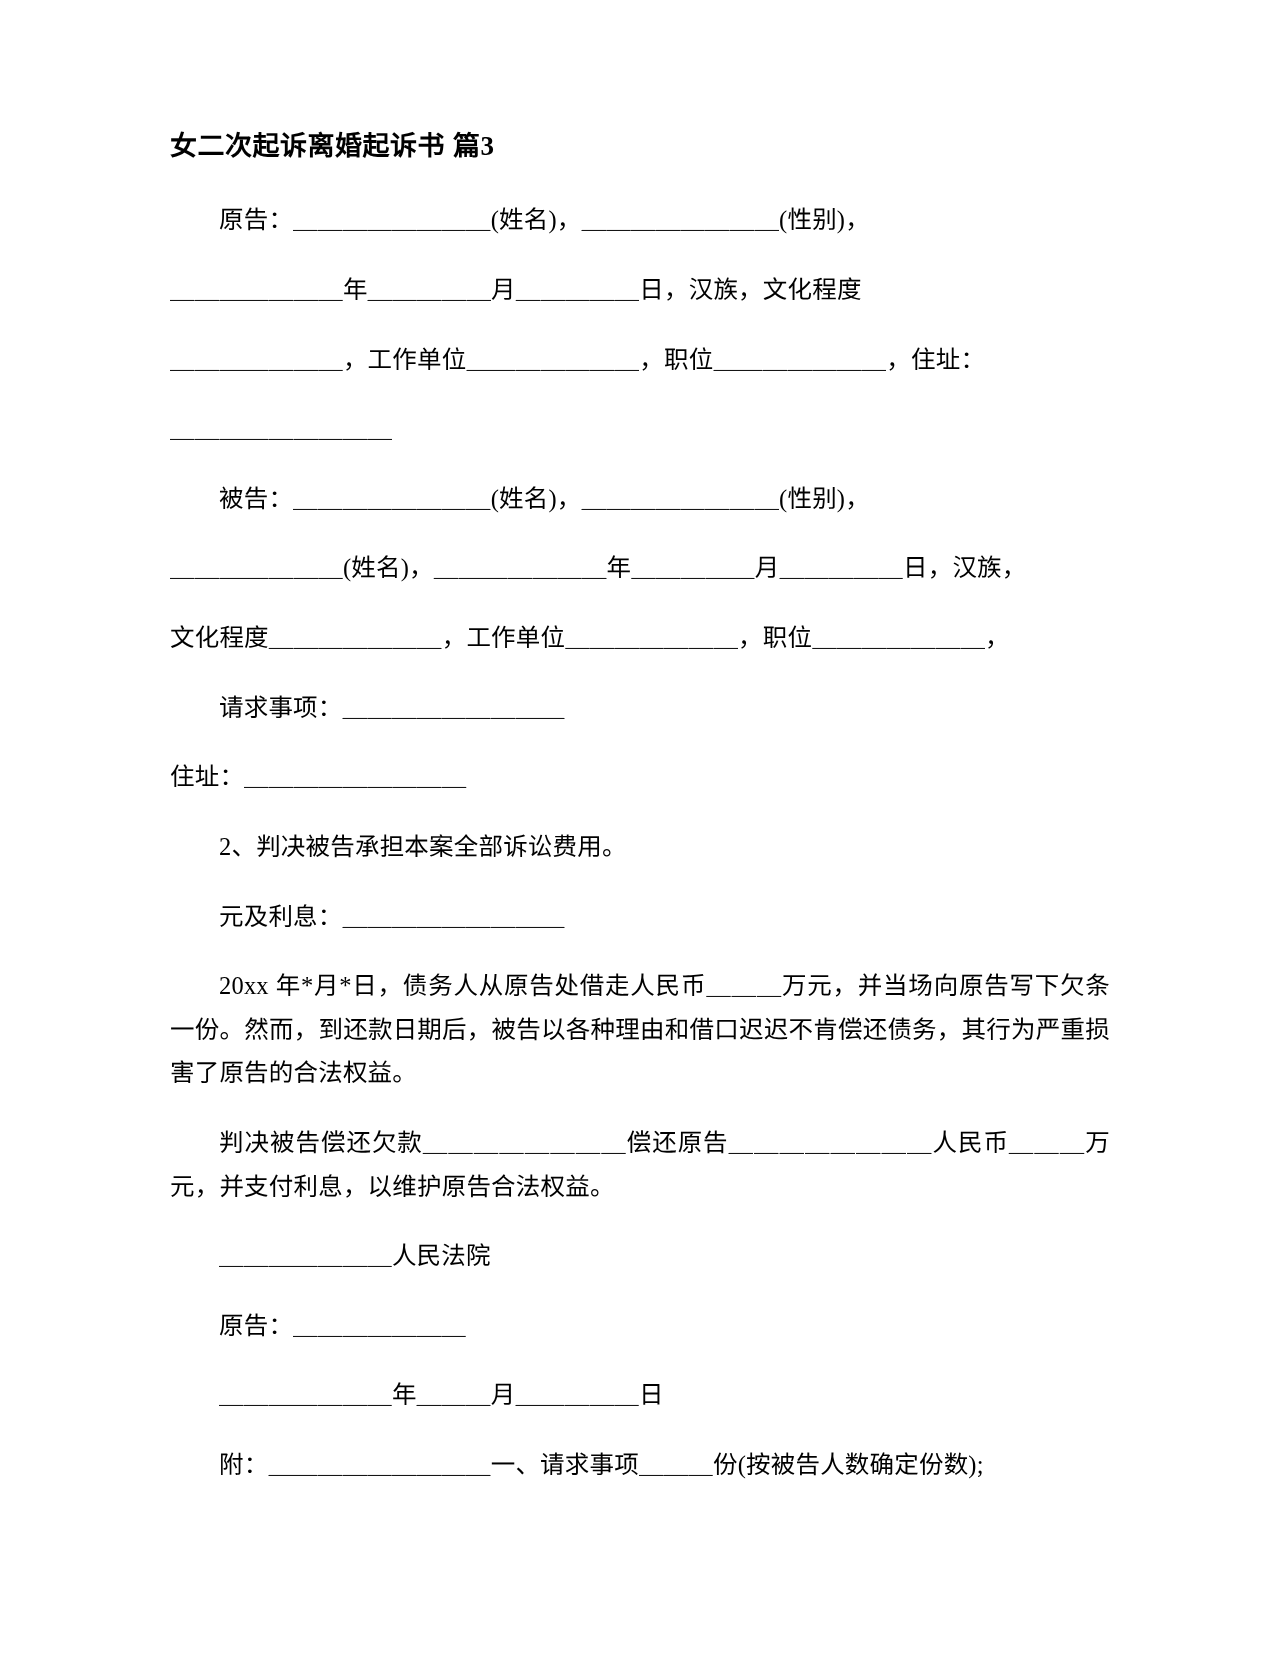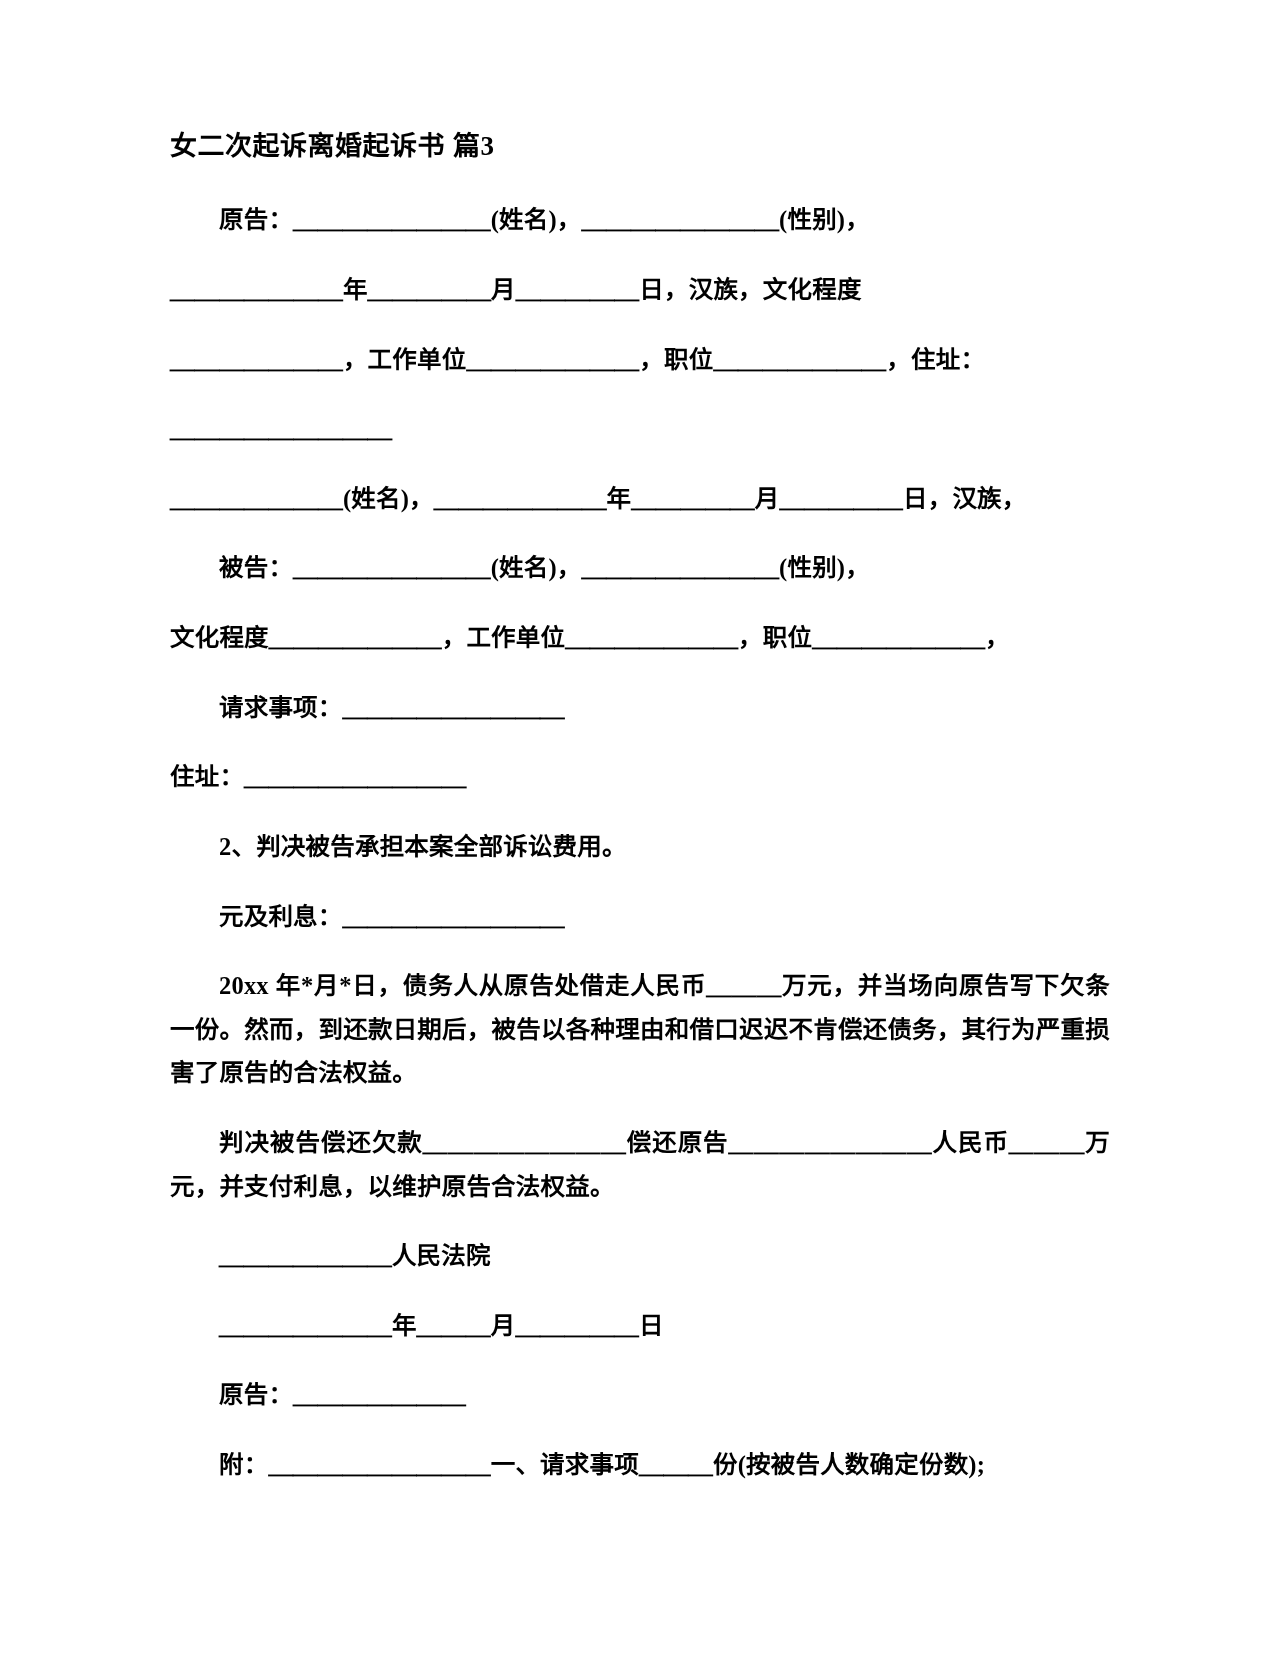--- a/index.html
+++ b/index.html
@@ -38,21 +38,20 @@
     font-weight: bold;
   }
   .para {
     font-size: 24.5px;
     line-height: 1.78;
     text-align: justify;
     text-justify: inter-ideograph;
     margin: 0 0 26px 0;
     letter-spacing: 0.2px;
     word-break: break-all;
-    font-weight: bold;
   }
   .para.indent {
     text-indent: 2em;
   }
   .latin {
     font-family: "Liberation Serif", "DejaVu Serif", serif;
   }
 </style>
 </head>
 <body>
@@ -61,37 +60,37 @@
 
   <h1 class="doc-title">
     <span>女二次起诉离婚起诉书 篇</span><span class="title-num latin">3</span>
   </h1>
 
   <p class="para indent">原告：＿＿＿＿＿＿＿＿(姓名)，＿＿＿＿＿＿＿＿(性别)，</p>
   <p class="para">＿＿＿＿＿＿＿年＿＿＿＿＿月＿＿＿＿＿日，汉族，文化程度</p>
   <p class="para">＿＿＿＿＿＿＿，工作单位＿＿＿＿＿＿＿，职位＿＿＿＿＿＿＿，住址：</p>
   <p class="para">＿＿＿＿＿＿＿＿＿</p>
 
+  <p class="para indent">被告：＿＿＿＿＿＿＿＿(姓名)，＿＿＿＿＿＿＿＿(性别)，</p>
   <p class="para">＿＿＿＿＿＿＿(姓名)，＿＿＿＿＿＿＿年＿＿＿＿＿月＿＿＿＿＿日，汉族，</p>
-  <p class="para indent">被告：＿＿＿＿＿＿＿＿(姓名)，＿＿＿＿＿＿＿＿(性别)，</p>
   <p class="para">文化程度＿＿＿＿＿＿＿，工作单位＿＿＿＿＿＿＿，职位＿＿＿＿＿＿＿，</p>
   <p class="para indent">请求事项：＿＿＿＿＿＿＿＿＿</p>
 
   <p class="para">住址：＿＿＿＿＿＿＿＿＿</p>
 
   <p class="para indent">2、判决被告承担本案全部诉讼费用。</p>
 
   <p class="para indent">元及利息：＿＿＿＿＿＿＿＿＿</p>
 
   <p class="para indent">20xx 年*月*日，债务人从原告处借走人民币＿＿＿万元，并当场向原告写下欠条一份。然而，到还款日期后，被告以各种理由和借口迟迟不肯偿还债务，其行为严重损害了原告的合法权益。</p>
 
   <p class="para indent">判决被告偿还欠款＿＿＿＿＿＿＿＿偿还原告＿＿＿＿＿＿＿＿人民币＿＿＿万元，并支付利息，以维护原告合法权益。</p>
 
 
   <p class="para indent">＿＿＿＿＿＿＿人民法院</p>
 
+  <p class="para indent">原告：＿＿＿＿＿＿＿</p>
+
   <p class="para indent">＿＿＿＿＿＿＿年＿＿＿月＿＿＿＿＿日</p>
-
-  <p class="para indent">原告：＿＿＿＿＿＿＿</p>
 
   <p class="para indent">附：＿＿＿＿＿＿＿＿＿一、请求事项＿＿＿份(按被告人数确定份数);</p>
 
 </div>
 
 </body></html>

